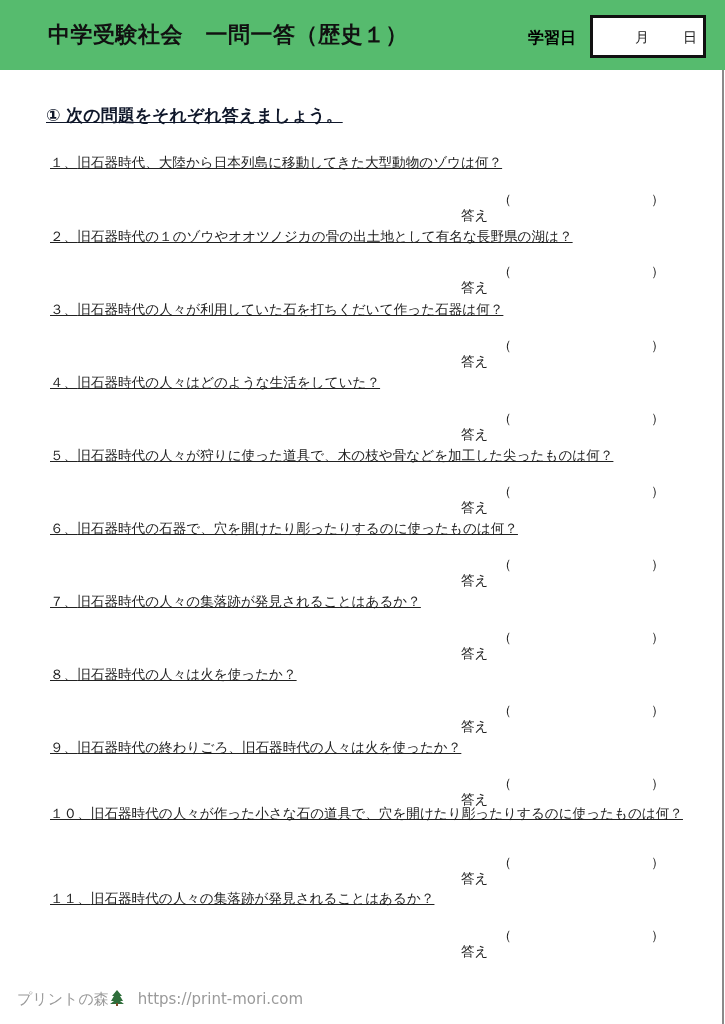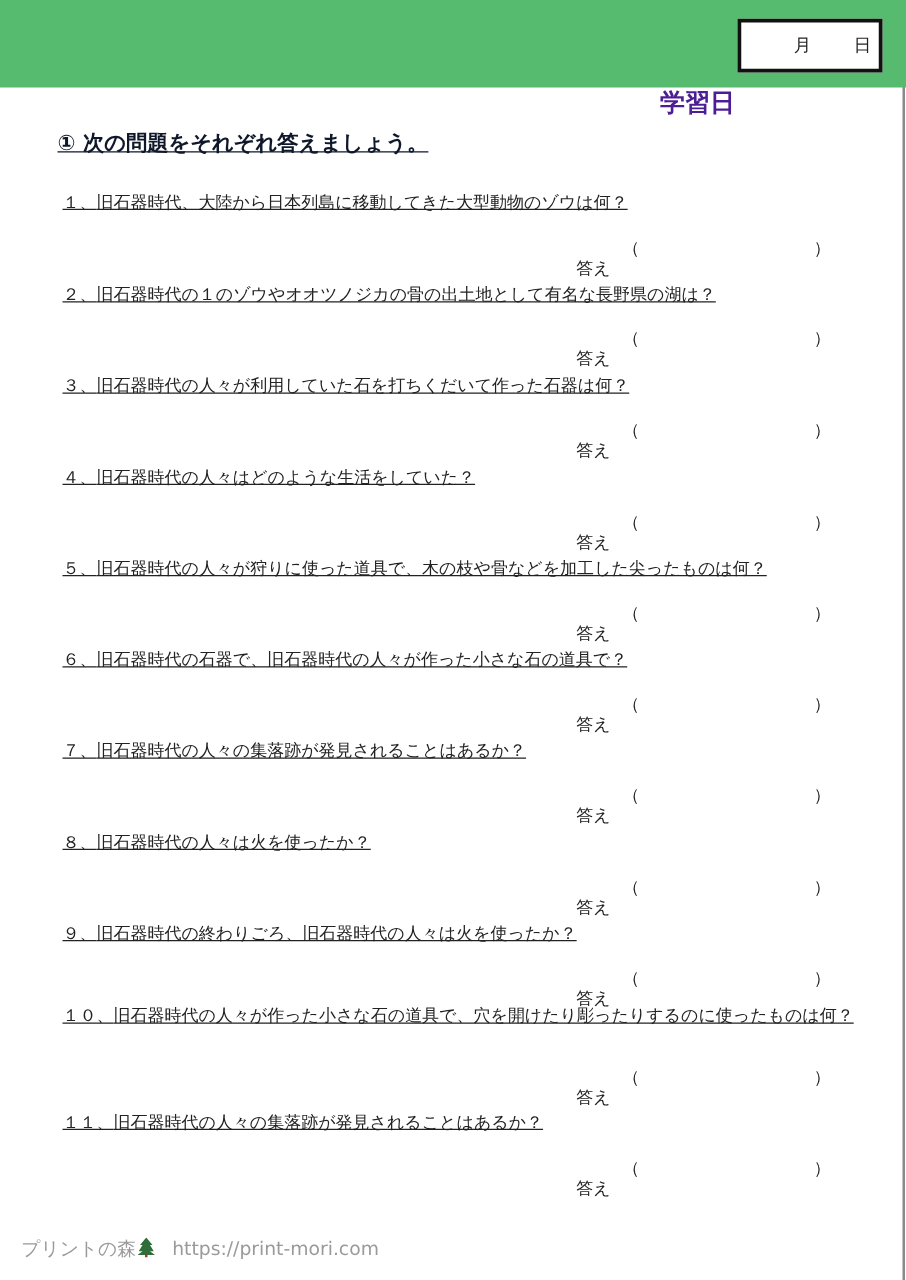--- a/index.html
+++ b/index.html
@@ -39,25 +39,24 @@
       font-weight: bold;
       letter-spacing: 0.5px;
       color: #111;
       white-space: pre;
       line-height: 30px;
     }
     .date-label {
       position: absolute;
       left: 528px;
       top: 26px;
-      font-size: 20px;
+      font-size: 16px;
       font-weight: bold;
-      color: #4c1d95;
+      color: #000000;
       line-height: 24px;
-      margin-top: 44px;
     }
     .date-box {
       position: absolute;
       left: 590px;
       top: 15px;
       width: 110px;
       height: 37px;
       background: #fff;
       border: 3px solid #111;
     }
@@ -156,20 +155,21 @@
       display: inline-block;
       margin-left: 14px;
     }
   </style>
 </head>
 <body>
 
 <div class="page-border"></div>
 
 <div class="header">
+  <div class="title">中学受験社会　一問一答（歴史１）</div>
   <div class="date-label">学習日</div>
   <div class="date-box">
     <span class="date-month">月</span>
     <span class="date-day">日</span>
   </div>
 </div>
 
 <div class="instruction">① 次の問題をそれぞれ答えましょう。</div>
 
 <div class="question" style="top:152px">
@@ -211,21 +211,21 @@
 <div class="question" style="top:445px">
   <span class="q-num">５、</span><span class="q-text">旧石器時代の人々が狩りに使った道具で、木の枝や骨などを加工した尖ったものは何？</span>
 </div>
 <div class="answer" style="top:481px">
   <span class="a-label">答え</span>
   <span class="a-open">（</span>
   <span class="a-close">）</span>
 </div>
 
 <div class="question" style="top:518px">
-  <span class="q-num">６、</span><span class="q-text">旧石器時代の石器で、旧石器時代の人々が作った小さな石の道具で？</span>
+  <span class="q-num">６、</span><span class="q-text">旧石器時代の石器で、穴を開けたり彫ったりするのに使ったものは何？</span>
 </div>
 <div class="answer" style="top:554px">
   <span class="a-label">答え</span>
   <span class="a-open">（</span>
   <span class="a-close">）</span>
 </div>
 
 <div class="question" style="top:591px">
   <span class="q-num">７、</span><span class="q-text">旧石器時代の人々の集落跡が発見されることはあるか？</span>
 </div>

